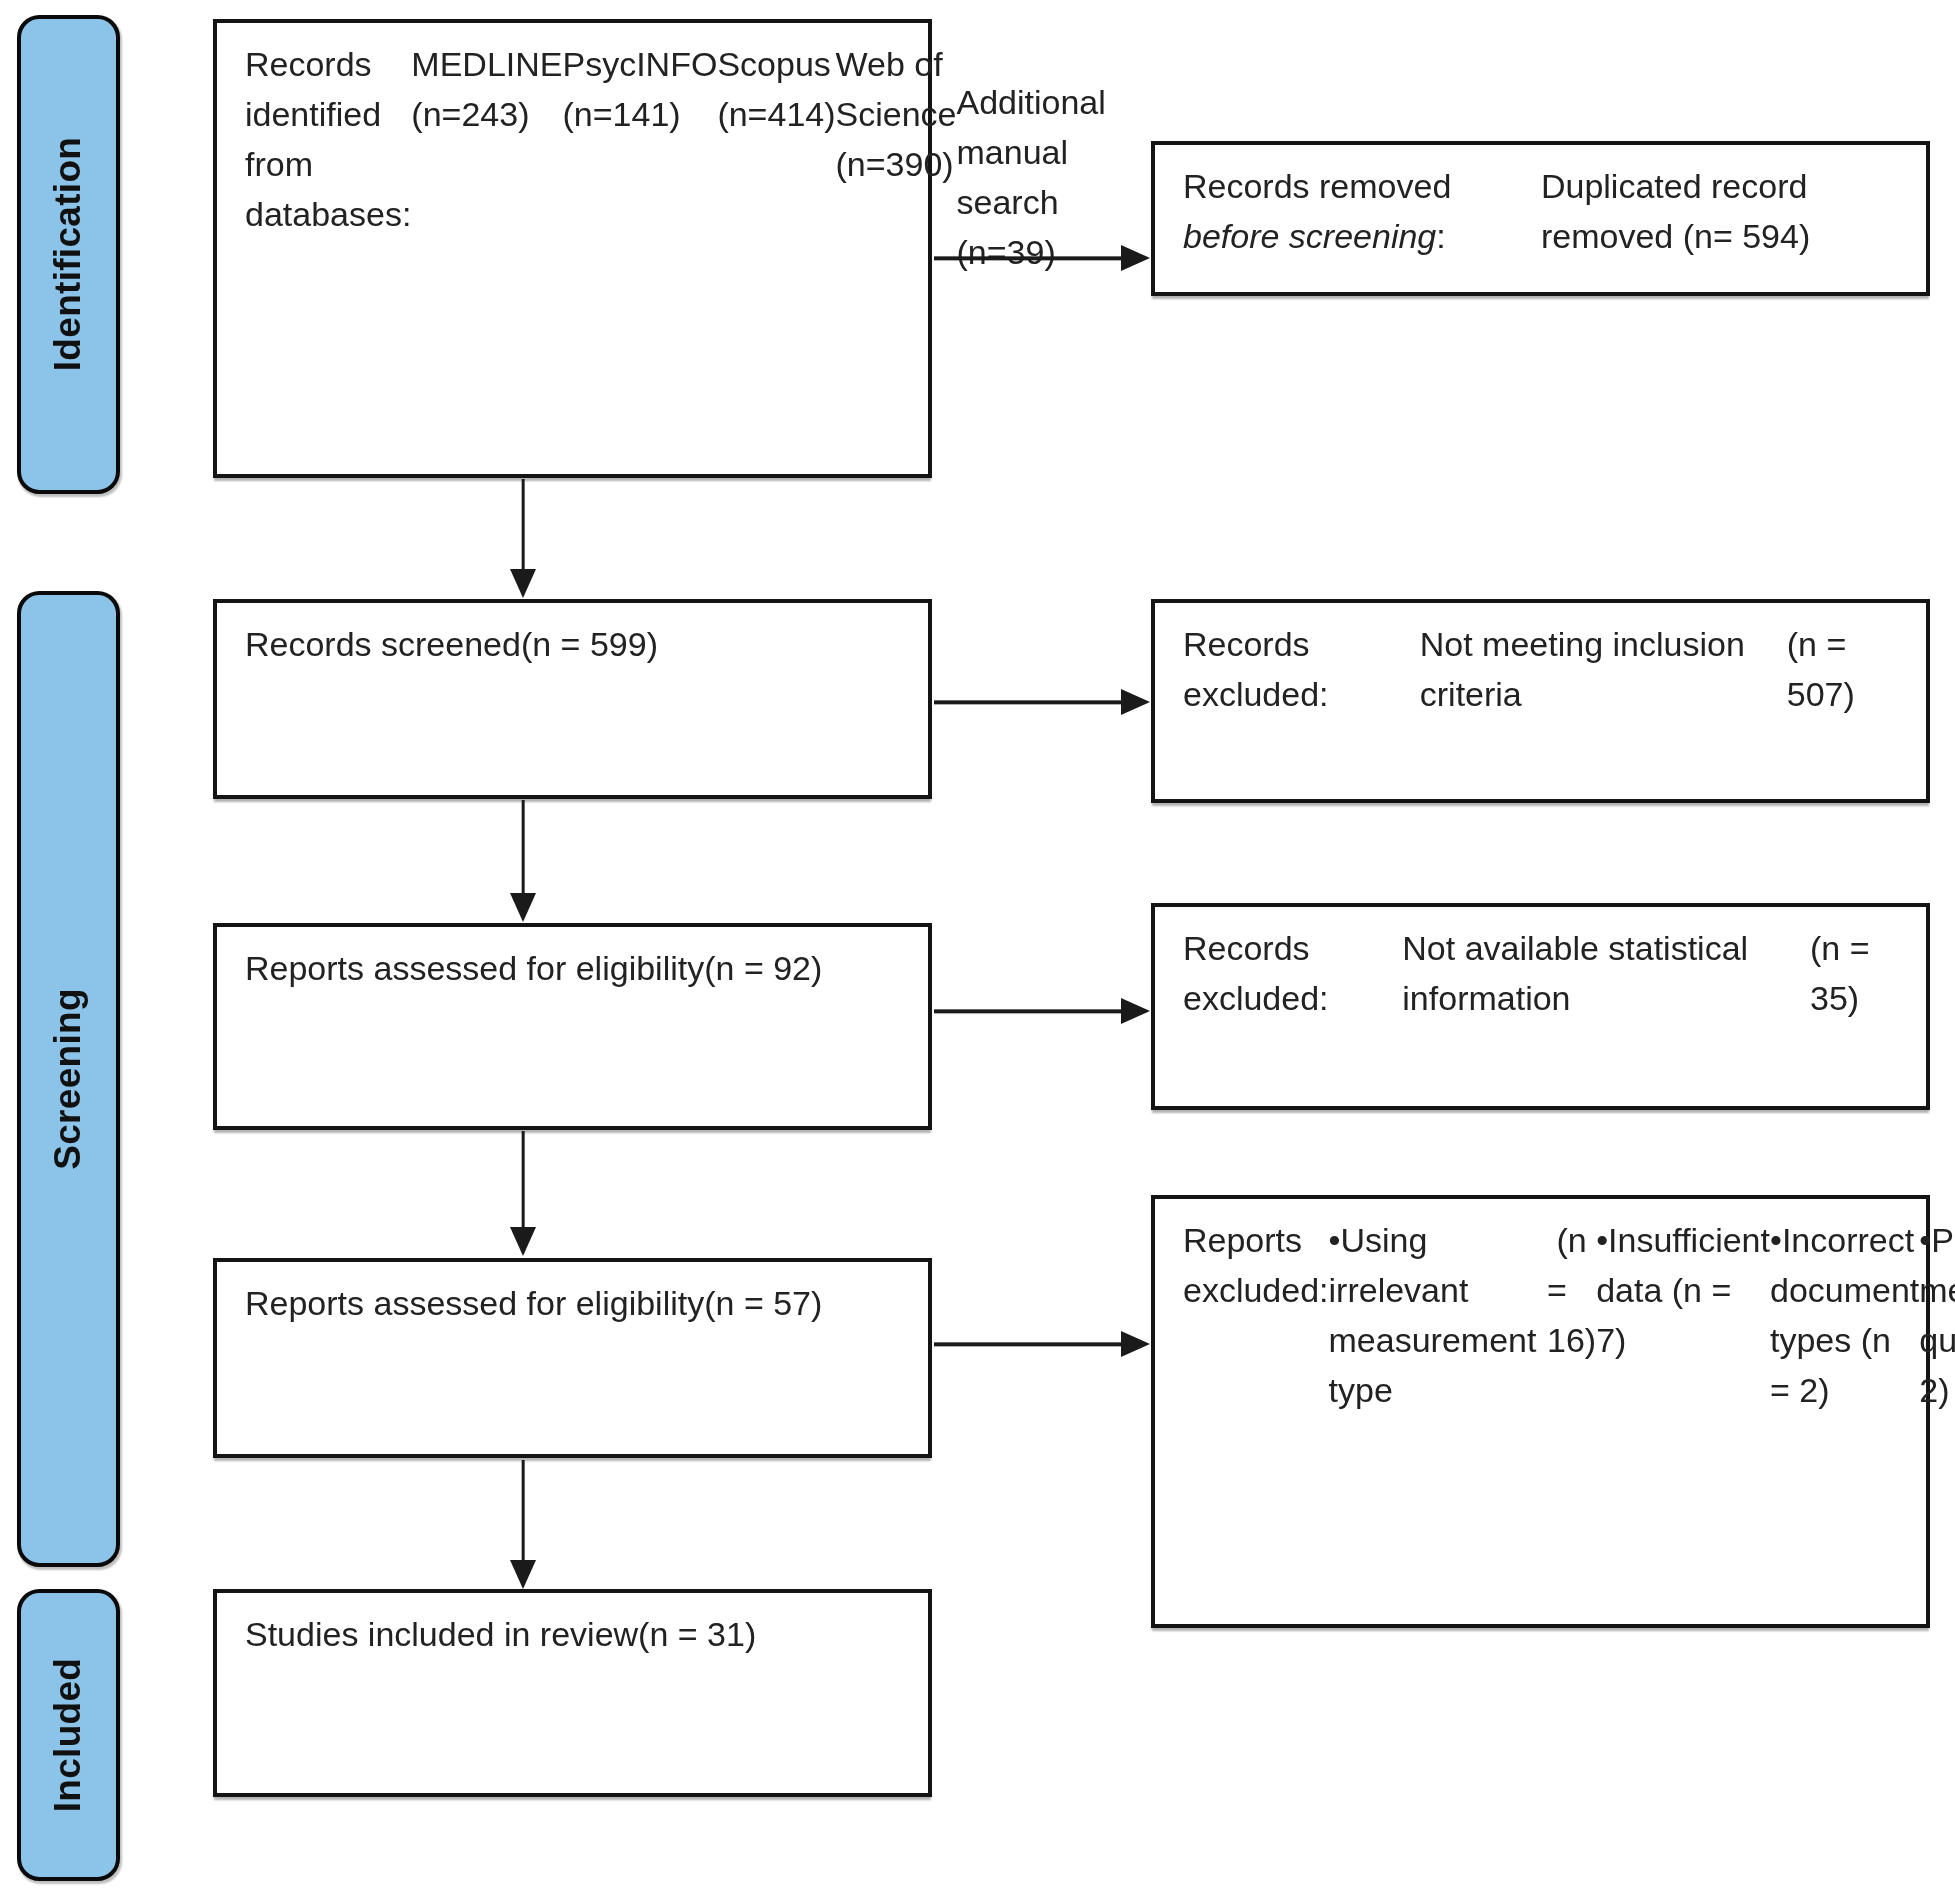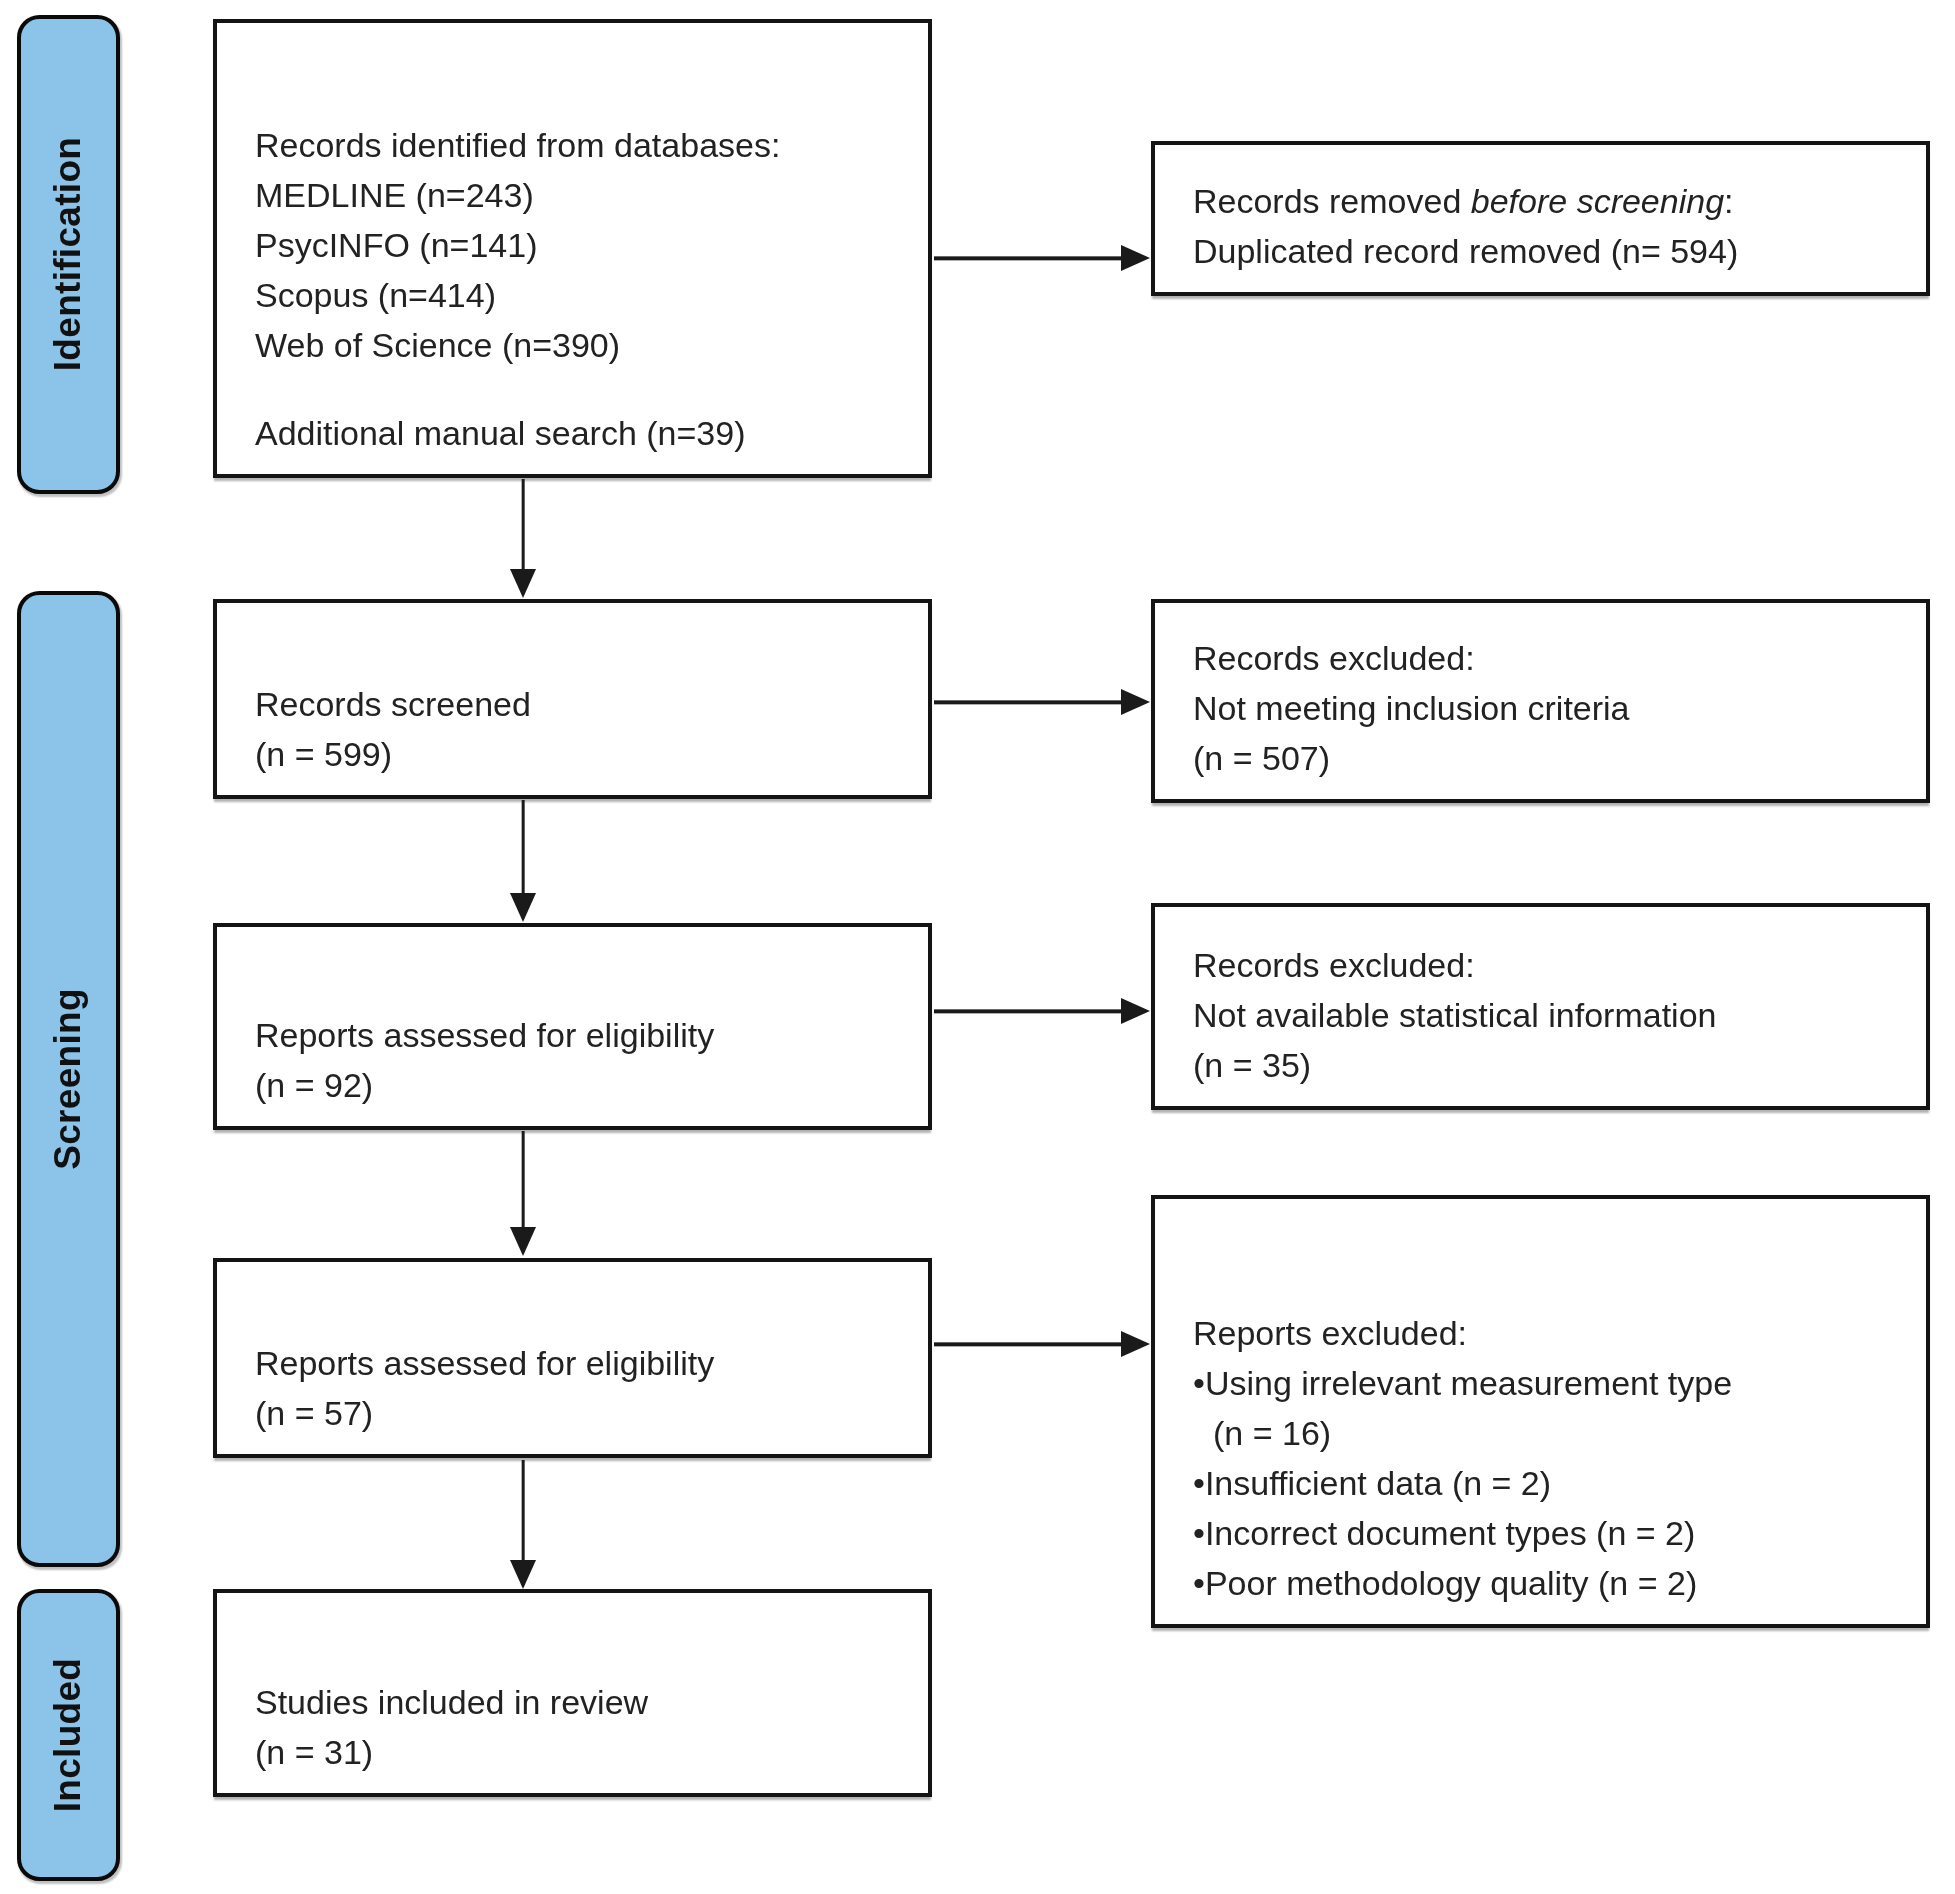--- a/index.html
+++ b/index.html
@@ -40,23 +40,23 @@
     color: #111;
     letter-spacing: 0.3px;
   }
 
   
   .pbox {
     position: absolute;
     background: var(--box-fill);
     border: 4px solid var(--box-border);
     display: flex;
-    flex-direction: column;
-    justify-content: flex-end;
-    padding: 16px 24px 16px 38px;
+    flex-direction: row;
+    justify-content: flex-start;
+    padding: 16px 24px 16px 28px;
     font-size: 34px;
     line-height: 50px;
     box-shadow: 0 4px 2px -1.3px rgba(0,0,0,0.3);
   }
   .pbox .line { white-space: pre-wrap; }
   .pbox .line.gap { margin-top: 38px; }
   .pbox .line.indent { padding-left: 10.6px; }
   .italic { font-style: italic; }
 
   
@@ -145,21 +145,21 @@
   <div class="pbox" style="left:1151px; top:903px; width:779px; height:207px;">
     <div class="line">Records excluded:</div>
     <div class="line">Not available statistical information</div>
     <div class="line">(n = 35)</div>
   </div>
 
   <div class="pbox" style="left:1151px; top:1195px; width:779px; height:433px;">
     <div class="line">Reports excluded:</div>
     <div class="line">•Using irrelevant measurement type</div>
     <div class="line indent"> (n = 16)</div>
-    <div class="line">•Insufficient data (n = 2)</div>
+    <div class="line">•Insufficient data (n = 7)</div>
     <div class="line">•Incorrect document types (n = 2)</div>
     <div class="line">•Poor methodology quality (n = 2)</div>
   </div>
 
   <div class="varrow" style="left:510px; top:479px; height:119px;">
     <div class="shaft"></div>
     <div class="head"></div>
   </div>
   <div class="varrow" style="left:510px; top:800px; height:122px;">
     <div class="shaft"></div>

